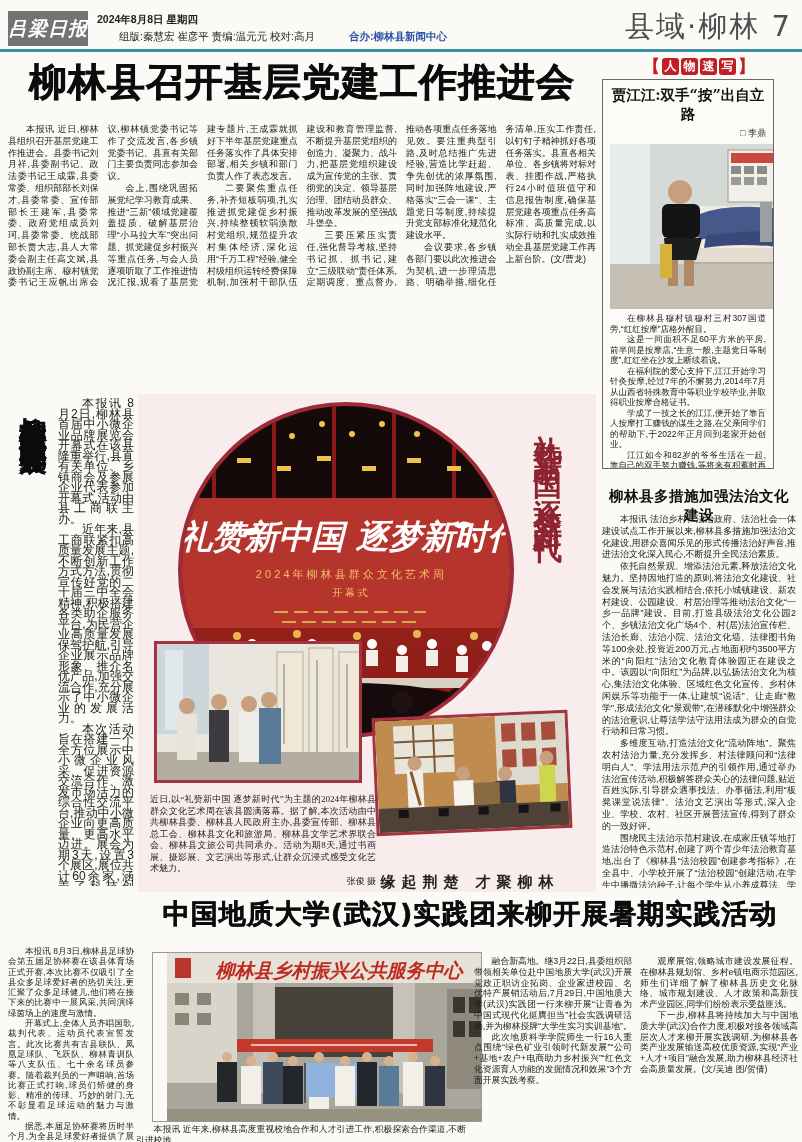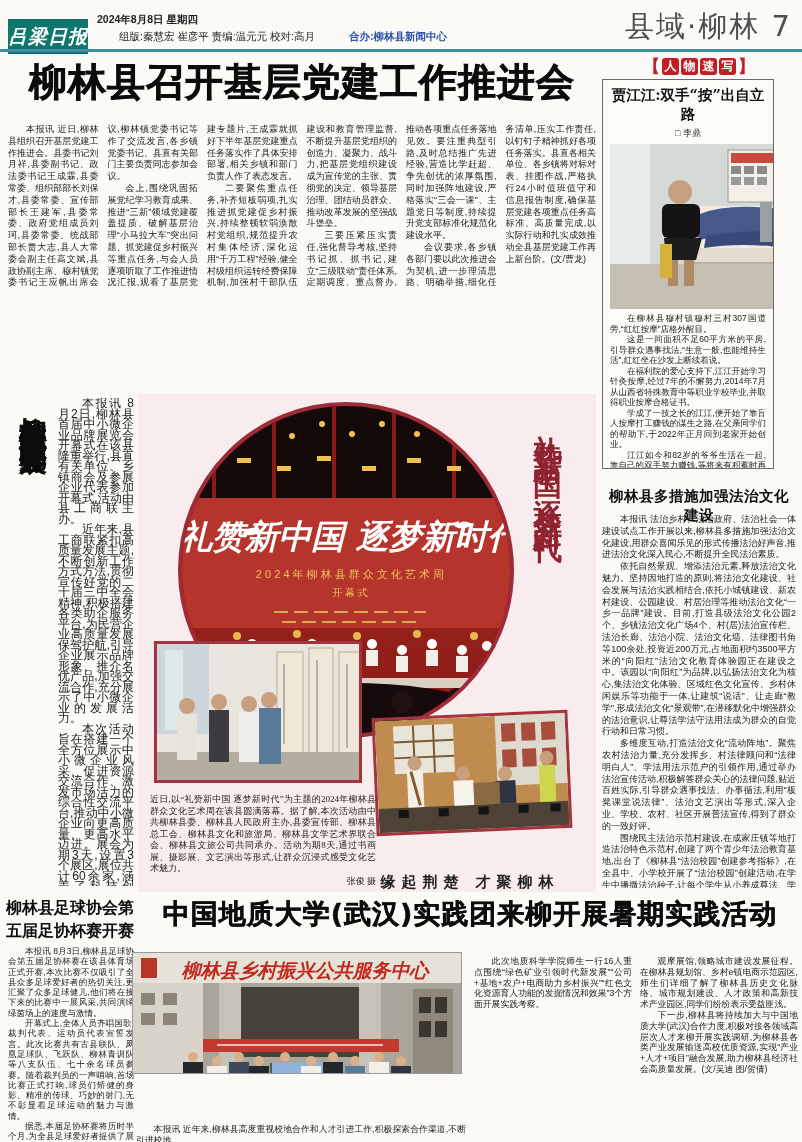--- a/index.html
+++ b/index.html
@@ -4,24 +4,24 @@
 <style>
   * { margin:0; padding:0; box-sizing:border-box; }
   html,body { background:#888; }
   #page {
     position:relative; width:802px; height:1142px; margin:0 auto;
     background:#fbfaf6; overflow:hidden;
     font-family:"Liberation Sans", sans-serif; color:#1a1a1a;
   }
   .abs { position:absolute; }
   
-  .logo { left:8px; top:11px; width:80px; height:35px; background:#0f766e;
+  .logo { left:8px; top:11px; width:80px; height:35px; background:#737373;
     color:#fff; display:flex; align-items:center; justify-content:center;
     font-family:"DejaVu Serif", serif; font-style:italic; font-weight:bold;
-    font-size:19px; letter-spacing:1px; transform-origin:center;margin-top:8px; }
+    font-size:19px; letter-spacing:1px; transform-origin:center; }
   .mh-date { left:97px; top:13px; font-size:10.5px; font-weight:bold; color:#222; }
   .mh-staff { left:97px; top:30px; font-size:10.5px; color:#222;margin-left:22px; }
   .mh-coop { left:349px; top:30px; font-size:10.5px; color:#2b52a8; font-weight:bold; }
   .mh-section { right:10px; top:7px; font-size:29px; color:#4f4f4f; letter-spacing:2px;
     font-family:"DejaVu Sans", sans-serif; }
   .mh-rule { left:0; top:49px; width:802px; height:3px; background:#3e8ea8; }
   
   .main-head { left:8px; top:57px; width:588px; text-align:center;
     font-size:38px; font-weight:900; letter-spacing:1px; color:#0c0c0c;
     font-family:"DejaVu Sans", sans-serif; -webkit-text-stroke:0.6px #0c0c0c; }
@@ -34,21 +34,21 @@
   .profile-kicker { left:602px; top:56px; width:194px; height:20px;
     display:flex; align-items:center; justify-content:center; gap:2px; }
   .profile-kicker .bracket { color:#c01f25; font-size:17px; font-weight:900; }
   .profile-kicker .kchar { width:17px; height:17px; background:#c01f25; color:#fff;
     font-size:12px; font-weight:bold; display:inline-flex; align-items:center;
     justify-content:center; border-radius:3px; }
   .profile-box { left:602px; top:79px; width:172px; height:390px;
     border:1px solid #6a6a6a; background:#fcfbf8; padding:6px 7px; overflow:hidden; }
   .profile-head { font-size:14.5px; font-weight:900; text-align:center;
     font-family:"DejaVu Serif", serif; color:#111; }
-  .profile-byline { font-size:9px; text-align:center; color:#333; margin:3px 0 4px; }
+  .profile-byline { font-size:9px; text-align:right; color:#333; margin:3px 0 4px; }
   .profile-photo { width:178px; height:165px; display:block; }
   .profile-body { margin-top:4px; font-size:8.5px; line-height:10.5px;
     text-align:justify; height:168px; overflow:hidden; }
   
   .law-head { left:602px; top:487px; width:194px; text-align:center;
     font-size:14.5px; font-weight:900; letter-spacing:0.5px; color:#0d0d0d;
     font-family:"DejaVu Sans", sans-serif; }
   .law-body { left:602px; top:514px; width:194px; height:374px; font-size:9px;
     line-height:11.8px; text-align:justify; overflow:hidden; }
   
@@ -79,22 +79,22 @@
     font-family:"Liberation Serif", serif; font-size:9px; line-height:11.5px;
     text-align:justify; color:#222; }
   .caption-credit { text-align:right; margin-top:1px; }
   
   .kicker { left:140px; top:873px; width:660px; text-align:center; font-size:15px;
     font-weight:900; letter-spacing:6px; color:#222;
     font-family:"DejaVu Sans", sans-serif; }
   .bottom-head { left:142px; top:896px; width:656px; text-align:center;
     font-size:27px; font-weight:900; letter-spacing:1px; color:#0c0c0c;
     font-family:"DejaVu Sans", sans-serif; -webkit-text-stroke:0.5px #0c0c0c; }
-  .bphoto { left:132px; top:952px; width:330px; height:122px; border:1px solid #999;
-    overflow:hidden; }
+  .bphoto { left:152px; top:952px; width:330px; height:170px; border:1px solid #999;
+    overflow:hidden;padding-left:14px; }
   .bcol { font-size:8.8px; line-height:10.8px; text-align:justify; overflow:hidden; }
   .bcol1 { left:136px; top:1124px; width:330px; height:18px; }
   .bcol2 { left:474px; top:956px; width:158px; height:186px; }
   .bcol3 { left:640px; top:956px; width:158px; height:186px; }
 </style>
 </head>
 <body>
 
 <div id="page">
 
@@ -150,21 +150,21 @@
       <circle cx="70" cy="48" r="12" fill="#c9a07f"></circle>
       <rect x="52" y="60" width="38" height="34" rx="6" fill="#141414"></rect>
       <path d="M54 94 L92 94 L86 116 L56 116 Z" fill="#1d1d1d"></path>
       <rect x="58" y="116" width="10" height="26" fill="#b08864"></rect>
       <rect x="74" y="116" width="10" height="26" fill="#b08864"></rect>
       <rect x="50" y="100" width="12" height="34" fill="#d4b23c"></rect>
       <rect x="150" y="58" width="12" height="40" fill="#9aa0a2"></rect>
     </svg>
     <div class="profile-body">
         <p>在柳林县穆村镇穆村三村307国道旁,“红红按摩”店格外醒目。</p>
-        <p>这是一间面积不足60平方米的平房,引导群众遇事找法,“生意一般,也能维持生活”,红红坐在沙发上断续着说。</p>
+        <p>这是一间面积不足60平方米的平房,前半间是按摩店,“生意一般,主题党日等制度”,红红坐在沙发上断续着说。</p>
         <p>在福利院的爱心支持下,江江开始学习针灸按摩,经过7年的不懈努力,2014年7月从山西省特殊教育中等职业学校毕业,并取得职业按摩合格证书。</p>
         <p>学成了一技之长的江江,便开始了靠盲人按摩打工赚钱的谋生之路,在父亲同学们的帮助下,于2022年正月回到老家开始创业。</p>
         <p>江江如今和82岁的爷爷生活在一起,靠自己的双手努力赚钱,等将来有积蓄时再考虑组建个小家。</p>
       </div>
   </div>
 
   <div class="abs law-head">柳林县多措施加强法治文化建设</div>
   <div class="abs law-body">
       <p>本报讯 法治乡村、法治政府、法治社会一体建设试点工作开展以来,柳林县多措施加强法治文化建设,用群众喜闻乐见的形式传播法治好声音,推进法治文化深入民心,不断提升全民法治素质。</p>
       <p>依托自然景观、增添法治元素,释放法治文化魅力。坚持因地打造的原则,将法治文化建设、社会发展与法治实践相结合,依托小城镇建设、新农村建设、公园建设、村居治理等推动法治文化“一乡一品牌”建设。目前,打造县级法治文化公园2个、乡镇法治文化广场4个、村(居)法治宣传栏、法治长廊、法治小院、法治文化墙、法律图书角等100余处,投资近200万元,占地面积约3500平方米的“向阳红”法治文化教育体验园正在建设之中。该园以“向阳红”为品牌,以弘扬法治文化为核心,集法治文化体验、区域红色文化宣传、乡村休闲娱乐等功能于一体,让建筑“说话”、让走廊“教学”,形成法治文化“景观带”,在潜移默化中增强群众的法治意识,让尊法学法守法用法成为群众的自觉行动和日常习惯。</p>
@@ -173,21 +173,20 @@
     </div>
 
   <div class="abs expo-head">柳林县首届中小微企业品牌展览会开展</div>
   <div class="abs expo-body">
       <p>本报讯 8月2日,柳林县首届中小微企业品牌展览会开幕式在该县隆重举行,县直有关单位、乡镇商会及参展企业代表参加开幕式,活动由县工商联主办。</p>
       <p>近年来,县工商联紧扣高质量发展主题,不断创新工作方式方法,贯彻宣传好党的二十届三中全会精神,积极搭建各类助企服务平台,为民营企业高质量发展保驾护航,引导企业展示品牌形象、推介名优产品,加强交流合作,充分展示了中小微企业的发展活力。</p>
       <p>本次活动旨在搭建一个全方位展示中小微企业风采、促进资源交流合作、激发市场活力的综合性交流平台,推动中小微企业向更高质量、更高水平迈进。展会为期3天,设置3个展区,展位共计60余家,涵盖了科技创新、文化创意、特色食品、非遗手工等多个领域。</p>
       <p>近年来,柳林县委、县政府持续推动中小微企业健康可持续发展,使全县中小微企业走上了健康稳定发展的快车道。(贺刚)</p>
     </div>
 
-  <div class="abs fb-head">柳林县足球协会第五届足协杯赛开赛</div>
   <div class="abs fb-body">
       <p>本报讯 8月3日,柳林县足球协会第五届足协杯赛在该县体育场正式开赛,本次比赛不仅吸引了全县众多足球爱好者的热切关注,更汇聚了众多足球健儿,他们将在接下来的比赛中一展风采,共同演绎绿茵场上的速度与激情。</p>
       <p>开幕式上,全体人员齐唱国歌,裁判代表、运动员代表宣誓发言。此次比赛共有古县联队、凤凰足球队、飞跃队、柳林青训队等八支队伍、七十余名球员参赛。随着裁判员的一声哨响,首场比赛正式打响,球员们矫健的身影、精准的传球、巧妙的射门,无不彰显着足球运动的魅力与激情。</p>
       <p>据悉,本届足协杯赛将历时半个月,为全县足球爱好者提供了展示平台。(雷春文)</p>
     </div>
 
   <div class="abs collage">
     <div class="circle-photo">
       <svg viewBox="0 0 336 336" width="336" height="336">
         <defs>
@@ -404,20 +403,21 @@
         <rect x="236" y="109" width="20" height="44" fill="#f2efe8"></rect>
         <rect x="258" y="113" width="20" height="40" fill="#2e3440"></rect>
       </g>
       <rect y="156" width="330" height="14" fill="#97927f"></rect>
     </svg>
   </div>
   <div class="abs bcol bcol1">
       <p>本报讯 近年来,柳林县高度重视校地合作和人才引进工作,积极探索合作渠道,不断引进校地</p>
     </div>
   <div class="abs bcol bcol2">
+      <p>融合新高地。继3月22日,县委组织部带领相关单位赴中国地质大学(武汉)开展党政正职访企拓岗、企业家进校园、名优特产展销活动后,7月29日,中国地质大学(武汉)实践团一行来柳开展“让青春为中国式现代化挺膺担当”社会实践调研活动,并为柳林授牌“大学生实习实训基地”。</p>
       <p>此次地质科学学院师生一行16人重点围绕“绿色矿业引领时代新发展”“公司+基地+农户+电商助力乡村振兴”“红色文化资源育人功能的发掘情况和效果”3个方面开展实践考察。</p>
     </div>
   <div class="abs bcol bcol3">
       <p>观摩展馆,领略城市建设发展征程。在柳林县规划馆、乡村e镇电商示范园区,师生们详细了解了柳林县历史文化脉络、城市规划建设、人才政策和高新技术产业园区,同学们纷纷表示受益匪浅。</p>
       <p>下一步,柳林县将持续加大与中国地质大学(武汉)合作力度,积极对接各领域高层次人才来柳开展实践调研,为柳林县各类产业发展输送高校优质资源,实现“产业+人才+项目”融合发展,助力柳林县经济社会高质量发展。(文/吴迪 图/贺倩)</p>
     </div>
 
 </div>
 
 </body></html>

